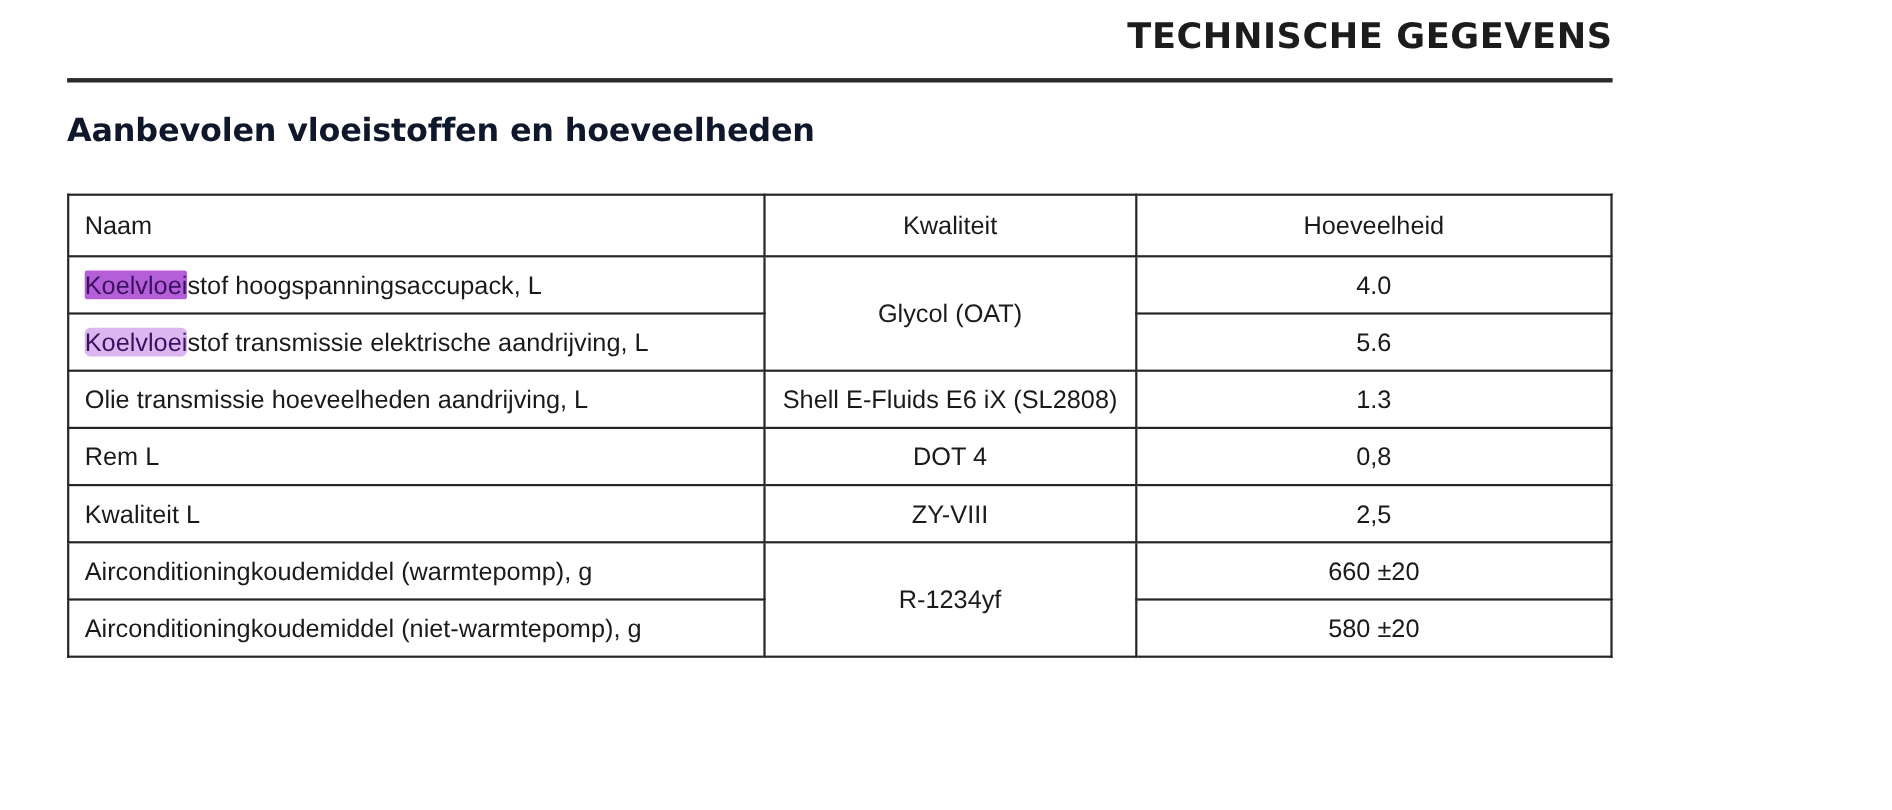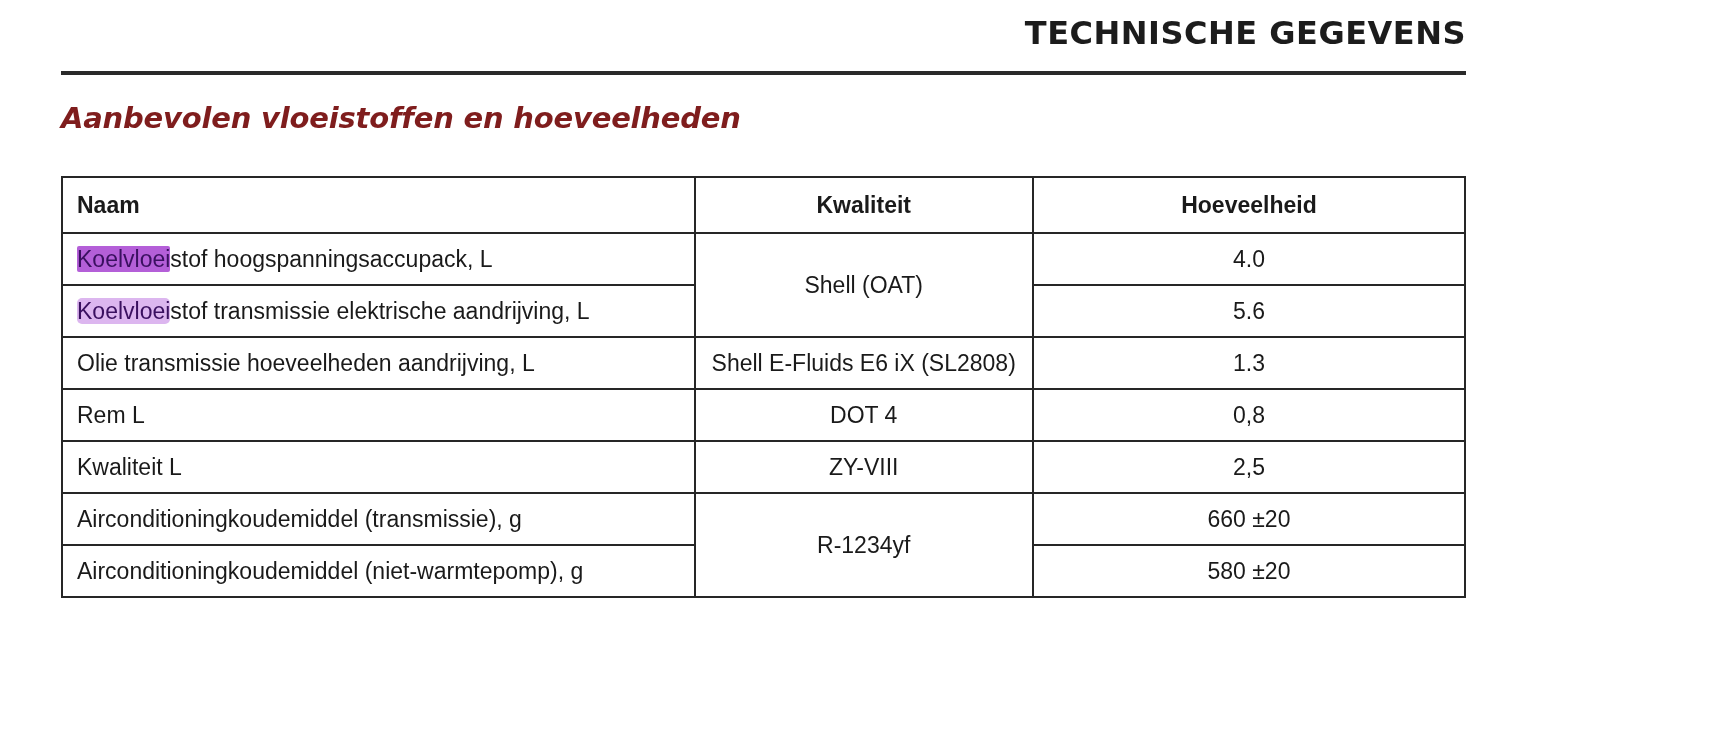--- a/index.html
+++ b/index.html
@@ -10,33 +10,33 @@
     font-family: "DejaVu Sans", sans-serif; font-weight: bold;
     font-size: 32px; letter-spacing: 0.5px; color: #1c1c1c;
   }
   .header-rule {
     position: absolute; left: 61px; top: 71px; width: 1405px; height: 4px;
     background: #2a2a2a;
   }
   .section-title {
     position: absolute; left: 61px; top: 101px;
     font-family: "DejaVu Sans", sans-serif; font-weight: bold;
-    font-size: 29px; color: #7f1d1d; letter-spacing: -0.2px; font-style: italic;
+    font-size: 29px; color: #0f172a; letter-spacing: -0.2px;
   }
   table.fluids {
     position: absolute; left: 61px; top: 176px;
     border-collapse: collapse; table-layout: fixed;
     width: 1405px;
     font-family: "Liberation Sans", sans-serif; font-size: 23px; color: #1a1a1a;
   }
   table.fluids td, table.fluids th {
     border: 2px solid #262626; font-weight: normal; padding: 0 14px;
     height: 52px; box-sizing: border-box; white-space: nowrap;
   }
-  table.fluids th { height: 56px; font-weight: bold; }
+  table.fluids th { height: 56px; }
   .col-name { width: 628px; text-align: left; }
   .col-quality { width: 336px; text-align: center; }
   .col-amount { width: 429px; text-align: center; }
   td.name { text-align: left; }
   td.center { text-align: center; }
   .hl-strong { background: #b45fd8; color: #3a1060; border-radius: 2px; }
   .hl-light { background: #dcb6ef; color: #3a1060; border-radius: 5px; }
 </style>
 </head>
 <body>
@@ -52,21 +52,21 @@
       <col class="col-amount">
   </colgroup>
   <tbody>
       <tr>
     <th class="col-name">Naam</th>
     <th class="col-quality">Kwaliteit</th>
     <th class="col-amount">Hoeveelheid</th>
   </tr>
   <tr>
     <td class="name"><span class="hl-strong">Koelvloei</span><span>stof hoogspanningsaccupack, L</span></td>
-    <td class="center" rowspan="2">Shell (OAT)</td>
+    <td class="center" rowspan="2">Glycol (OAT)</td>
     <td class="center">4.0</td>
   </tr>
   <tr>
     <td class="name"><span class="hl-light">Koelvloei</span><span>stof transmissie elektrische aandrijving, L</span></td>
     <td class="center">5.6</td>
   </tr>
   <tr>
     <td class="name">Olie transmissie hoeveelheden aandrijving, L</td>
     <td class="center">Shell E-Fluids E6 iX (SL2808)</td>
     <td class="center">1.3</td>
@@ -75,21 +75,21 @@
     <td class="name">Rem L</td>
     <td class="center">DOT 4</td>
     <td class="center">0,8</td>
   </tr>
   <tr>
     <td class="name">Kwaliteit L</td>
     <td class="center">ZY-VIII</td>
     <td class="center">2,5</td>
   </tr>
   <tr>
-    <td class="name">Airconditioningkoudemiddel (transmissie), g</td>
+    <td class="name">Airconditioningkoudemiddel (warmtepomp), g</td>
     <td class="center" rowspan="2">R-1234yf</td>
     <td class="center">660 ±20</td>
   </tr>
   <tr>
     <td class="name">Airconditioningkoudemiddel (niet-warmtepomp), g</td>
     <td class="center">580 ±20</td>
   </tr>
 </tbody>
   </table>
 

